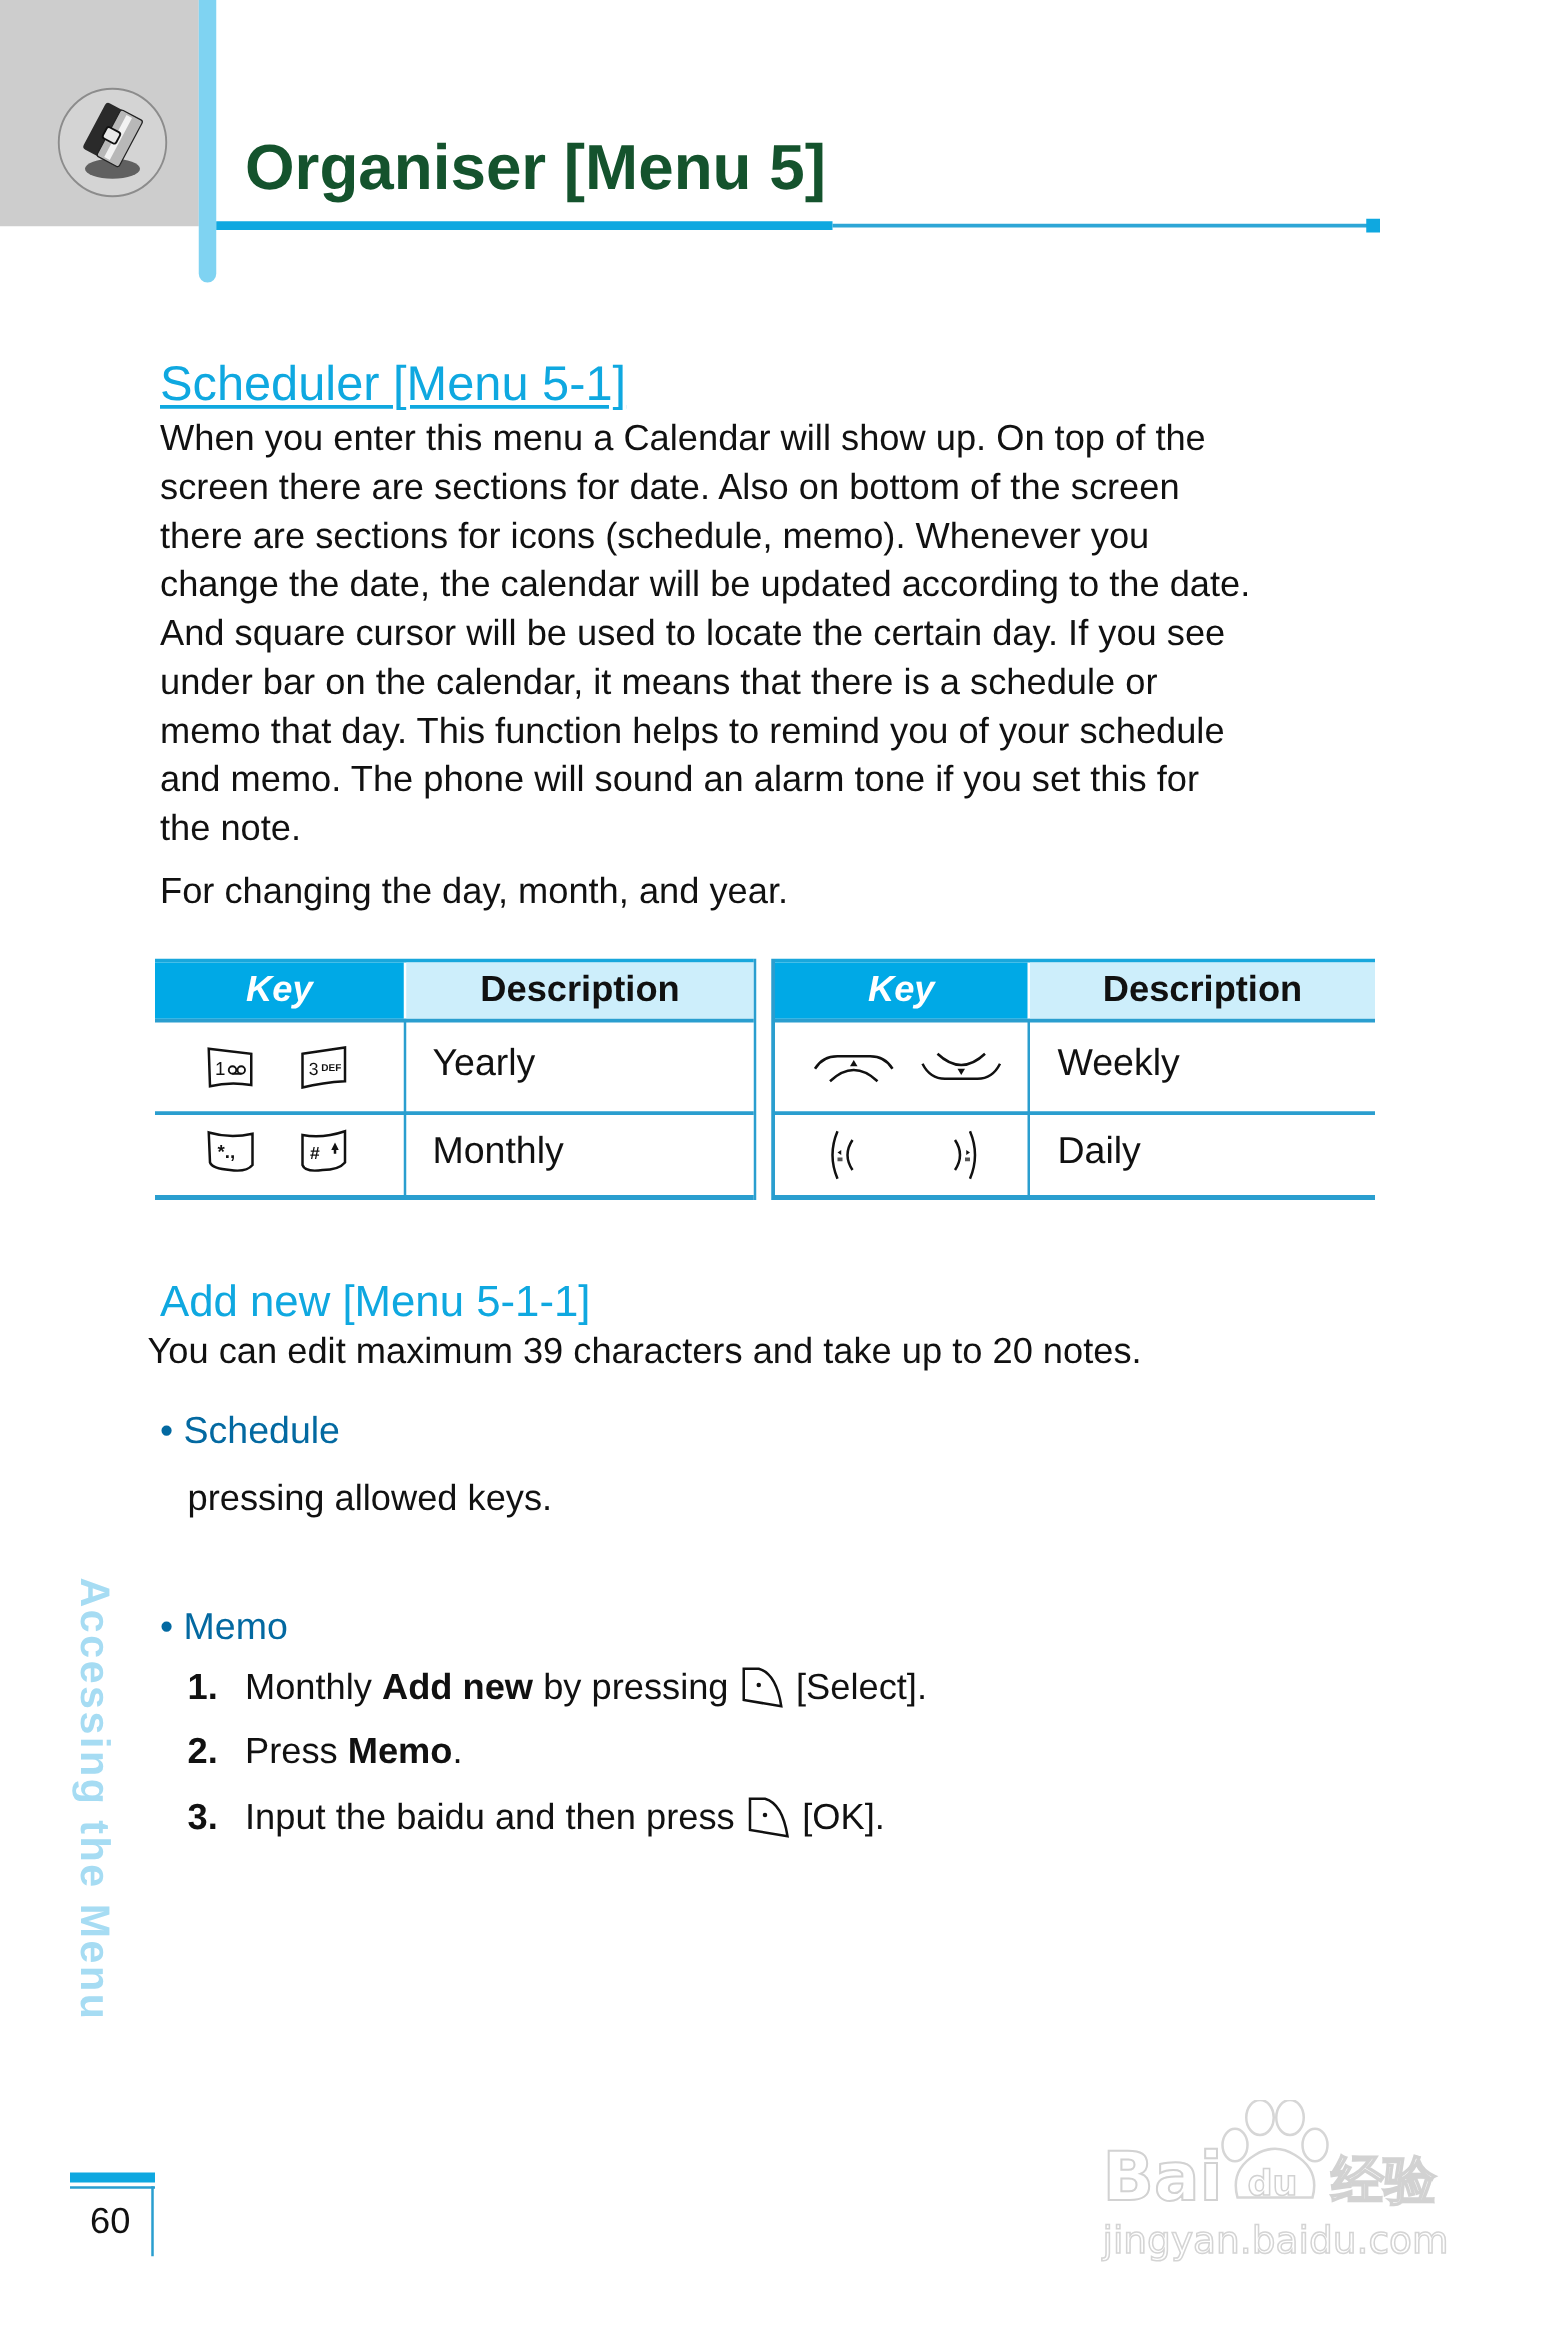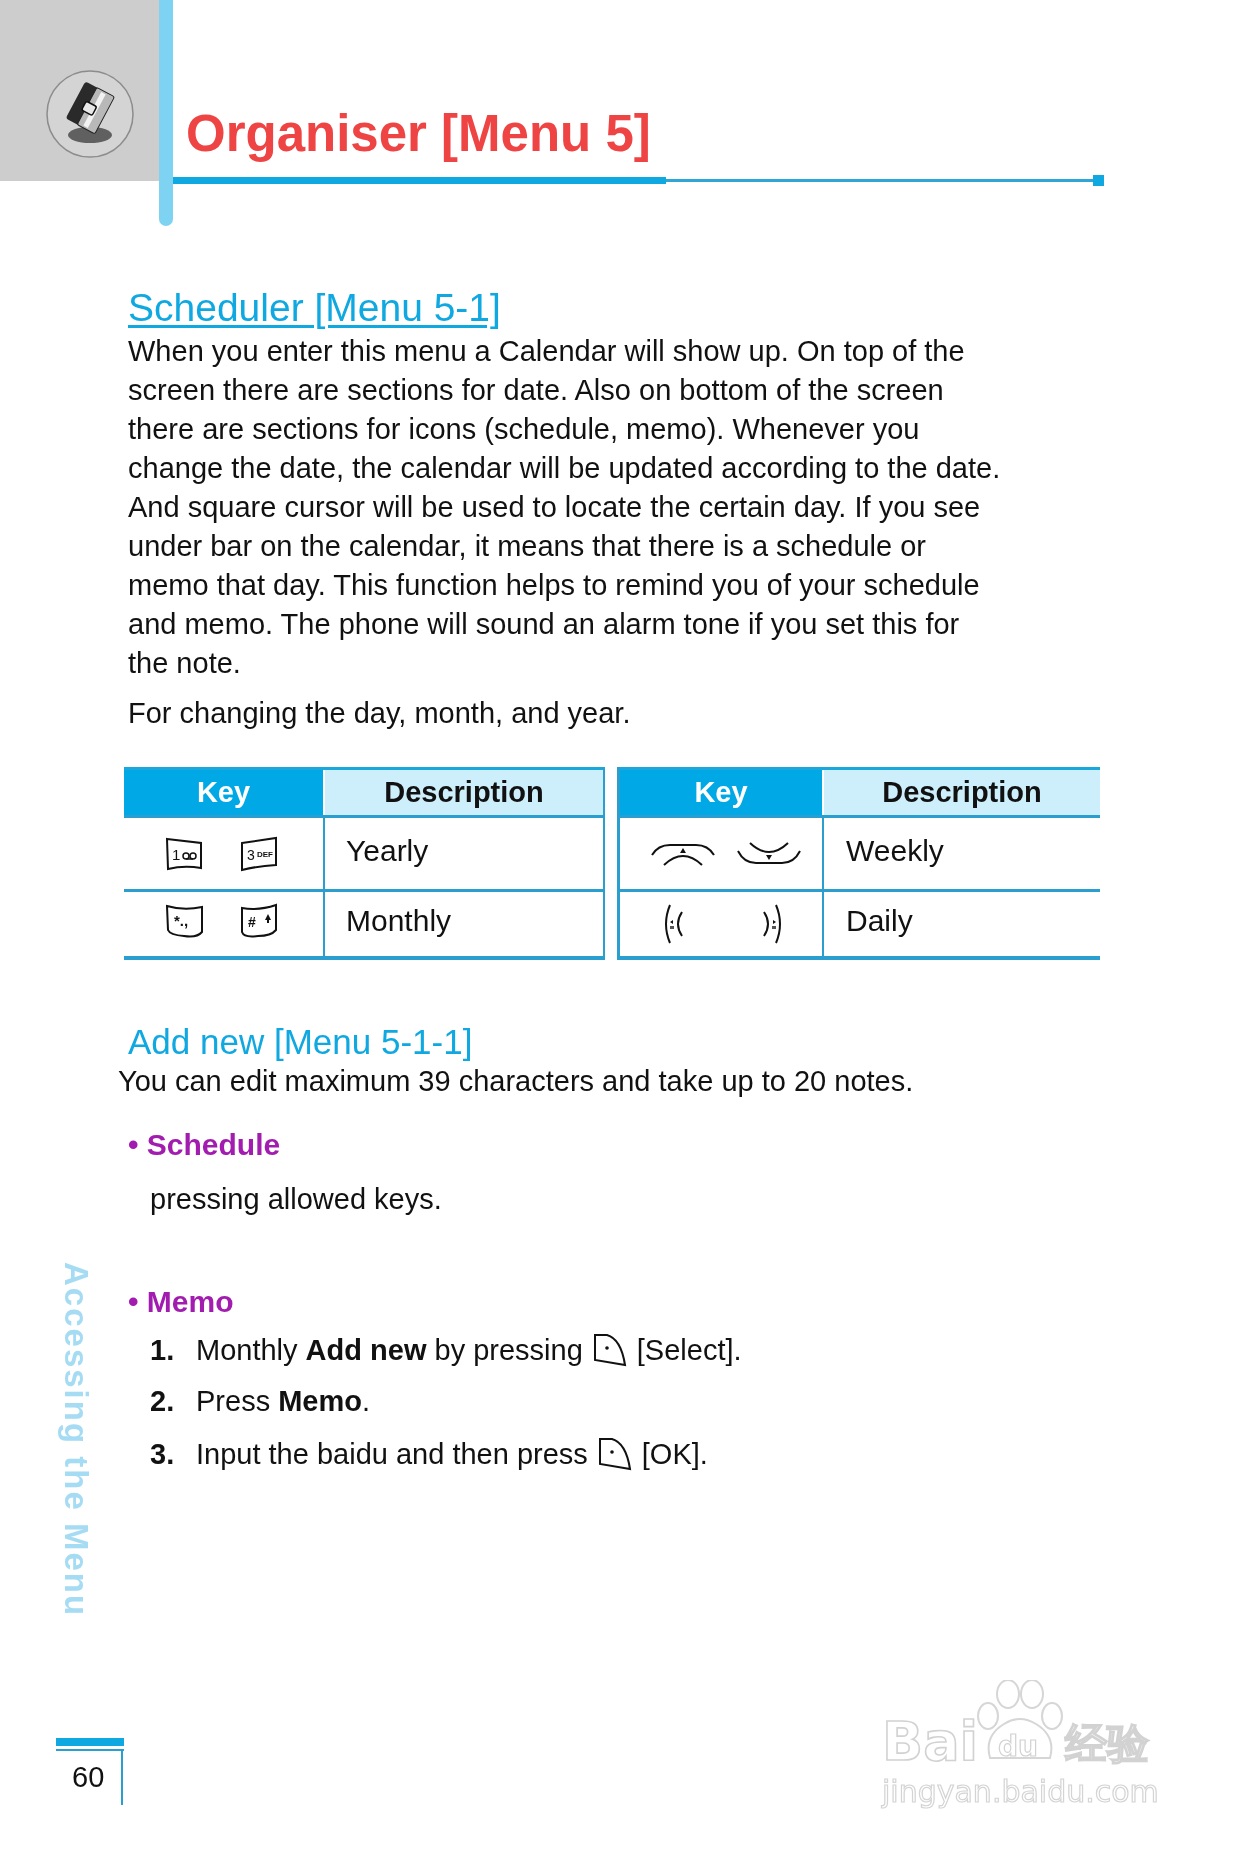--- a/index.html
+++ b/index.html
@@ -4,54 +4,54 @@
 <style>
   html, body { margin:0; padding:0; background:#ffffff; }
   body { width:1244px; height:1868px; position:relative; overflow:hidden;
          font-family:"Liberation Sans", sans-serif; color:#111; }
   .abs { position:absolute; }
 
   
   #gray-block { left:0; top:0; width:159px; height:181px; background:#cdcdcd; }
   #blue-bar { left:159px; top:0; width:14px; height:226px; background:#7fd3f2; border-radius:0 0 7px 7px; }
   #logo { left:45px; top:69px; width:90px; height:90px; }
-  #title { left:186px; top:104px; font-size:51px; font-weight:bold; color:#ef4444; letter-spacing:0px; white-space:nowrap;text-align:right; }
+  #title { left:196px; top:104px; font-size:51px; font-weight:bold; color:#14532d; letter-spacing:0px; white-space:nowrap;text-align:right; }
   #line-thick { left:173px; top:177px; width:493px; height:7px; background:#0fa8e0; }
   #line-thin { left:666px; top:179px; width:430px; height:3px; background:#2ea6d6; }
   #line-square { left:1093px; top:175px; width:11px; height:11px; background:#0fa8e0; }
 
   
   .h-blue { color:#0fa8e0; font-weight:normal; white-space:nowrap;margin-top:18px; }
   #h-scheduler { left:128px; top:268px; font-size:39px; text-decoration:underline; text-decoration-thickness:3px; text-underline-offset:4px; }
   #h-addnew { left:128px; top:1004px; font-size:35px; }
 
   .body-text { font-size:29px; line-height:39px; color:#111; }
   #para1 { left:128px; top:332px; width:990px; }
   #para1 .ln { display:block; white-space:nowrap; }
   #para2 { left:128px; top:694px; white-space:nowrap; }
 
   
   .ktable { top:767px; height:193px; }
   #table-left { left:124px; width:479px; }
   #table-right { left:620px; width:480px; }
   .ktable .hdr-key, .ktable .hdr-desc { position:absolute; top:3px; height:45px; font-size:29px; font-weight:bold;
      display:flex; align-items:center; justify-content:center; }
-  .ktable .hdr-key { left:0; width:199px; background:#00a9e6; color:#ffffff; }
+  .ktable .hdr-key { left:0; width:199px; background:#00a9e6; color:#ffffff;font-style:italic; }
   .ktable .hdr-desc { left:201px; right:0; background:#cdeefb; color:#111; }
   .ktable .topline { position:absolute; left:0; right:0; top:0; height:3px; background:#19a7dc; }
   .ktable .hline { position:absolute; left:0; right:0; height:3px; background:#2a9ecf; }
   .ktable .vline { position:absolute; top:48px; bottom:0; width:2px; background:#2a9ecf; }
   .ktable .cell-desc { position:absolute; left:222px; font-size:30px; color:#111; white-space:nowrap; }
   .ktable .keyicon { position:absolute; }
   #tables-gap-left { left:603px; top:767px; width:2px; height:193px; background:#2a9ecf; }
   #tables-gap-right { left:617px; top:767px; width:3px; height:193px; background:#2a9ecf; }
 
   
   #para3 { left:118px; top:1062px; white-space:nowrap;text-align:right; }
-  .bullet-h { font-size:30px; font-weight:bold; color:#a21caf; white-space:nowrap; }
+  .bullet-h { font-size:30px; font-weight:normal; color:#0369a1; white-space:nowrap; }
   #bullet-schedule { left:128px; top:1128px; }
   #schedule-desc { left:150px; top:1180px; }
   #schedule-desc .ln { display:block; white-space:nowrap; }
   #bullet-memo { left:128px; top:1285px; }
   .step { left:150px; font-size:29px; white-space:nowrap; display:flex; align-items:center; }
   .step .num { font-weight:bold; width:46px; display:inline-block; }
   .step b { font-weight:bold; }
   .step .softkey { display:inline-block; width:34px; height:34px; margin:0 10px 0 10px; vertical-align:middle; }
   #step-1 { top:1333px; }
   #step-2 { top:1385px; }

